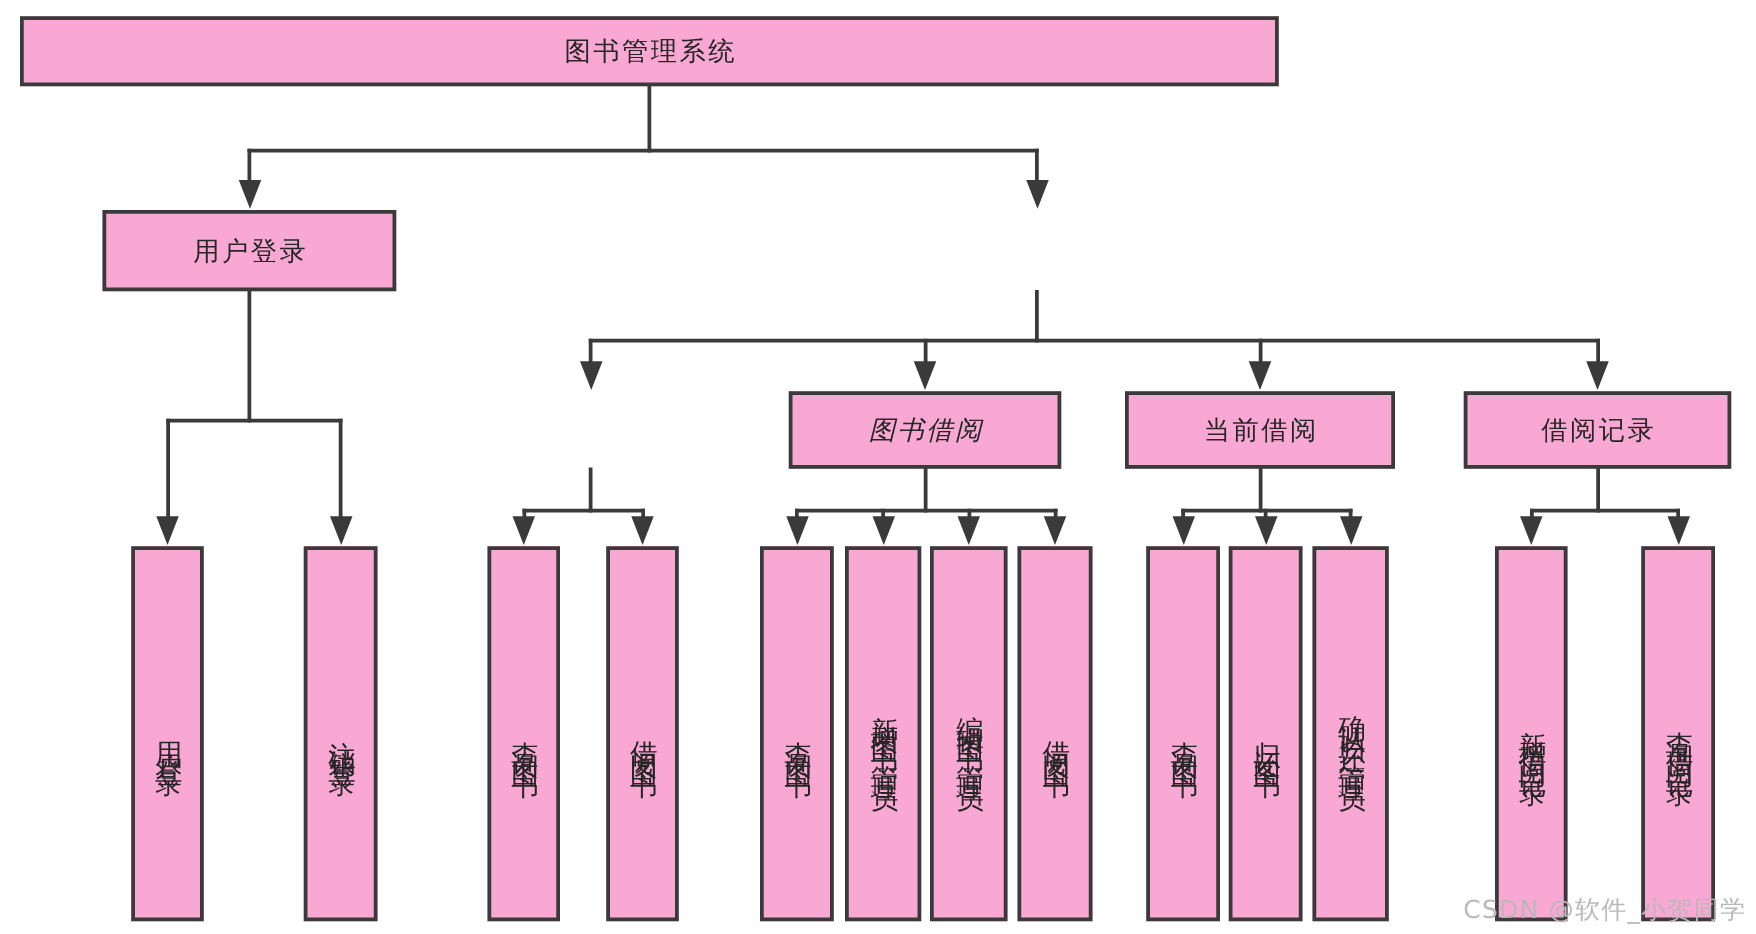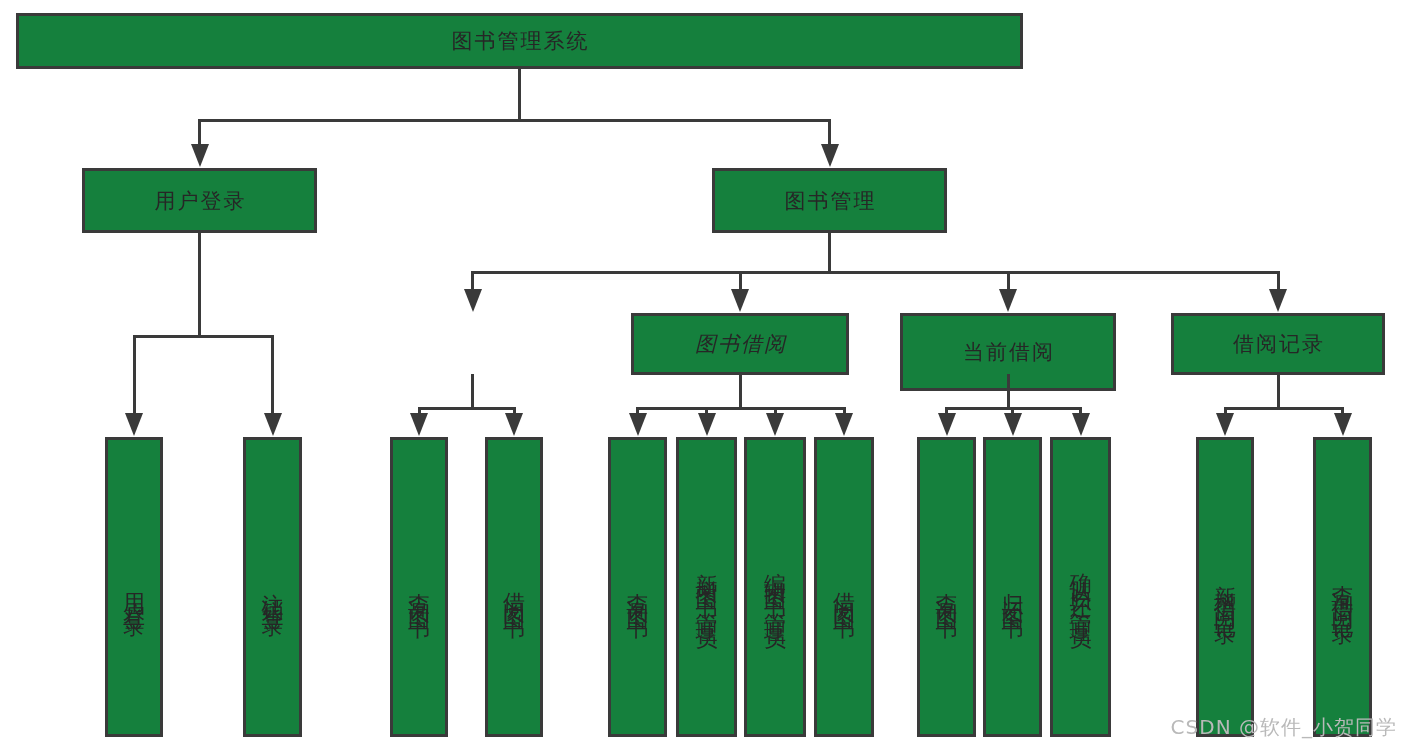--- a/index.html
+++ b/index.html
@@ -9,21 +9,21 @@
     width: 1405px; height: 747px; overflow: hidden;
   }
   .stage {
     position: relative;
     width: 1405px; height: 747px;
     background: #ffffff;
     overflow: hidden;
   }
   .node {
     position: absolute;
-    background: #15803d;
+    background: #f9a8d4;
     border: 3px solid var(--line, #3a3a3a);
     display: flex;
     align-items: center;
     justify-content: center;
     color: var(--ink, #262626);
   }
   .node.h .lbl {
     font-size: 21px;
     letter-spacing: 2px;
     white-space: nowrap;
@@ -63,27 +63,24 @@
 <body>
 
 <div class="stage" style="background: rgb(255, 255, 255);">
   <span class="watermark">CSDN @软件_小贺同学</span>
 <div class="node h" style="left: 16px; top: 13px; width: 1007px; height: 56px;">
       <span class="lbl">图书管理系统</span>
     </div>
     <div class="node h" style="left: 82px; top: 168px; width: 235px; height: 65px;">
       <span class="lbl">用户登录</span>
     </div>
-    <div class="node h" style="left: 712px; top: 168px; width: 235px; height: 65px;">
-      <span class="lbl">图书管理</span>
-    </div>
     <div class="node h" style="left: 631px; top: 313px; width: 218px; height: 62px; font-style: italic;">
       <span class="lbl">图书借阅</span>
     </div>
-    <div class="node h" style="left: 900px; top: 313px; width: 216px; height: 78px;">
+    <div class="node h" style="left: 900px; top: 313px; width: 216px; height: 62px;">
       <span class="lbl">当前借阅</span>
     </div>
     <div class="node h" style="left: 1171px; top: 313px; width: 214px; height: 62px;">
       <span class="lbl">借阅记录</span>
     </div>
     <div class="node v" style="left: 105px; top: 437px; width: 58px; height: 300px;">
       <span class="lbl">用户登录</span>
     </div>
     <div class="node v" style="left: 243px; top: 437px; width: 59px; height: 300px;">
       <span class="lbl">注销登录</span>

